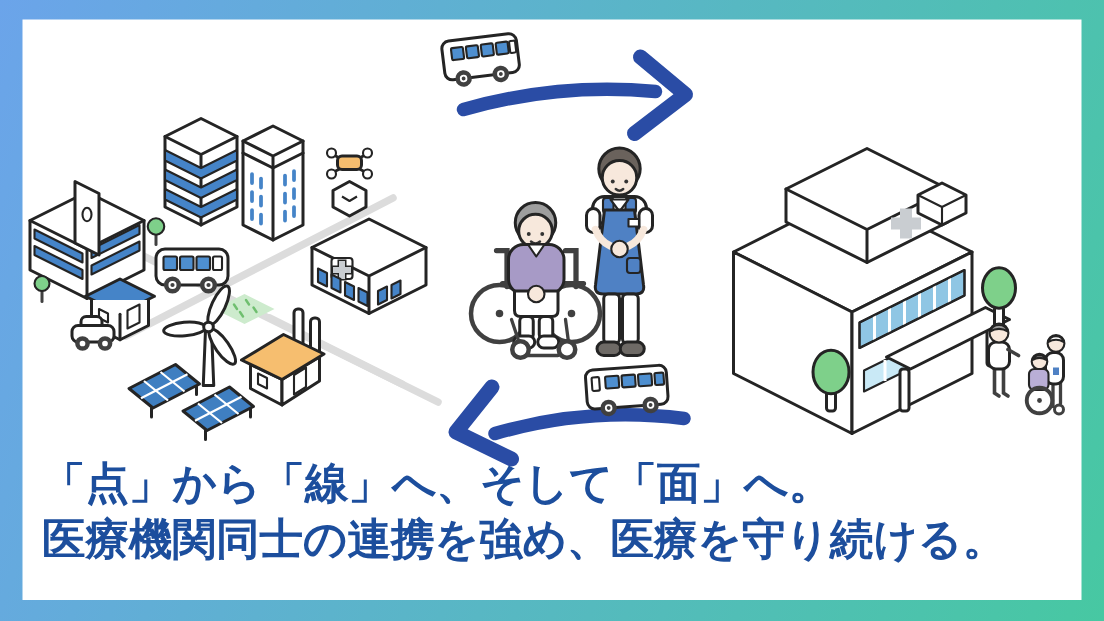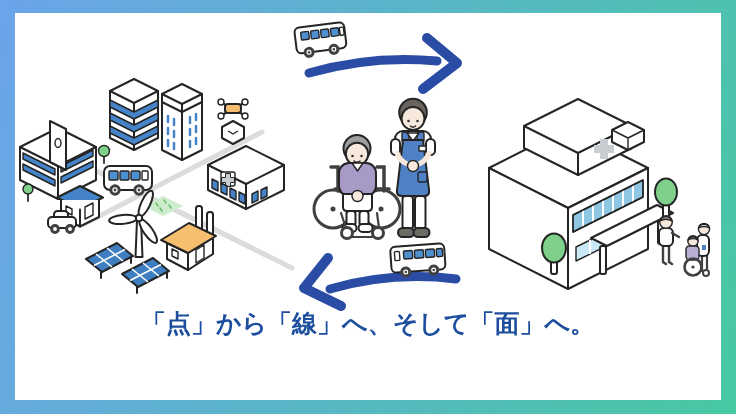--- a/index.html
+++ b/index.html
@@ -9,23 +9,23 @@
     --window-mid-blue:#8FC6E4; --bus-window-blue:#4E8FD0; --apron-blue:#4F81C4;
     --cardigan-purple:#A79AC6; --skin:#F7E8DC; --hair-gray:#9E9E9E; --hair-brown:#6A625C;
     --tree-green:#7ED08A; --park-green:#CDEBCD; --roof-orange:#F6BE6F;
     --solar-blue:#3F7FC1; --road-gray:#DCDCDC; --cross-gray:#C9CDD1;
   }
   html,body{margin:0;padding:0}
   .frame{position:relative;width:736px;height:414px;overflow:hidden;
     background:linear-gradient(110deg,var(--frame-gradient-start),var(--frame-gradient-end));}
   .card{position:absolute;left:15px;top:13px;right:15px;bottom:14px;background:var(--card-bg);}
   svg.scene{position:absolute;left:0;top:0;width:736px;height:414px;}
-  .caption{position:absolute;left:28px;right:28px;top:305px;text-align:center;
+  .caption{position:absolute;left:28px;right:28px;top:305px;text-align:left;
     color:var(--caption-text);font-family:"Liberation Sans","DejaVu Sans",sans-serif;
-    font-weight:bold;font-size:25px;line-height:37px;letter-spacing:0;}
+    font-weight:bold;font-size:29px;line-height:37px;letter-spacing:0;}
   
   .s{stroke:var(--outline-dark);stroke-width:2;stroke-linejoin:round;stroke-linecap:round}
   .ss{stroke:var(--outline-dark);stroke-width:1.4;stroke-linejoin:round}
   .fn{fill:none}.fw{fill:#fff}
   .fb{fill:var(--building-blue)}.fbus{fill:var(--bus-window-blue)}
   .fsol{fill:var(--solar-blue)}.foro{fill:var(--roof-orange)}
   .ft{fill:var(--tree-green)}.fpark{fill:var(--park-green)}
   .fpurple{fill:var(--cardigan-purple)}.fapron{fill:var(--apron-blue)}
   .fskin{fill:var(--skin)}.fhairg{fill:var(--hair-gray)}.fhairb{fill:var(--hair-brown)}
   .fcross{fill:var(--cross-gray)}.fglass{fill:var(--window-light-blue)}.fglass2{fill:var(--window-mid-blue)}
@@ -320,14 +320,15 @@
         <circle class="wheel" cx="14" cy="26" r="4" stroke-width="2.5"></circle>
           <circle cx="14" cy="26" r="1.3" fill="#404040"></circle>
         <circle class="wheel" cx="42" cy="26" r="4" stroke-width="2.5"></circle>
           <circle cx="42" cy="26" r="1.3" fill="#404040"></circle>
       </g>
     </g>
   </svg>
 
   <div class="caption">
     <div class="caption-line">「点」から「線」へ、そして「面」へ。</div>
+    <div class="caption-line">医療機関同士の連携を強め、医療を守り続ける。</div>
   </div>
 </div>
 
 </body></html>

